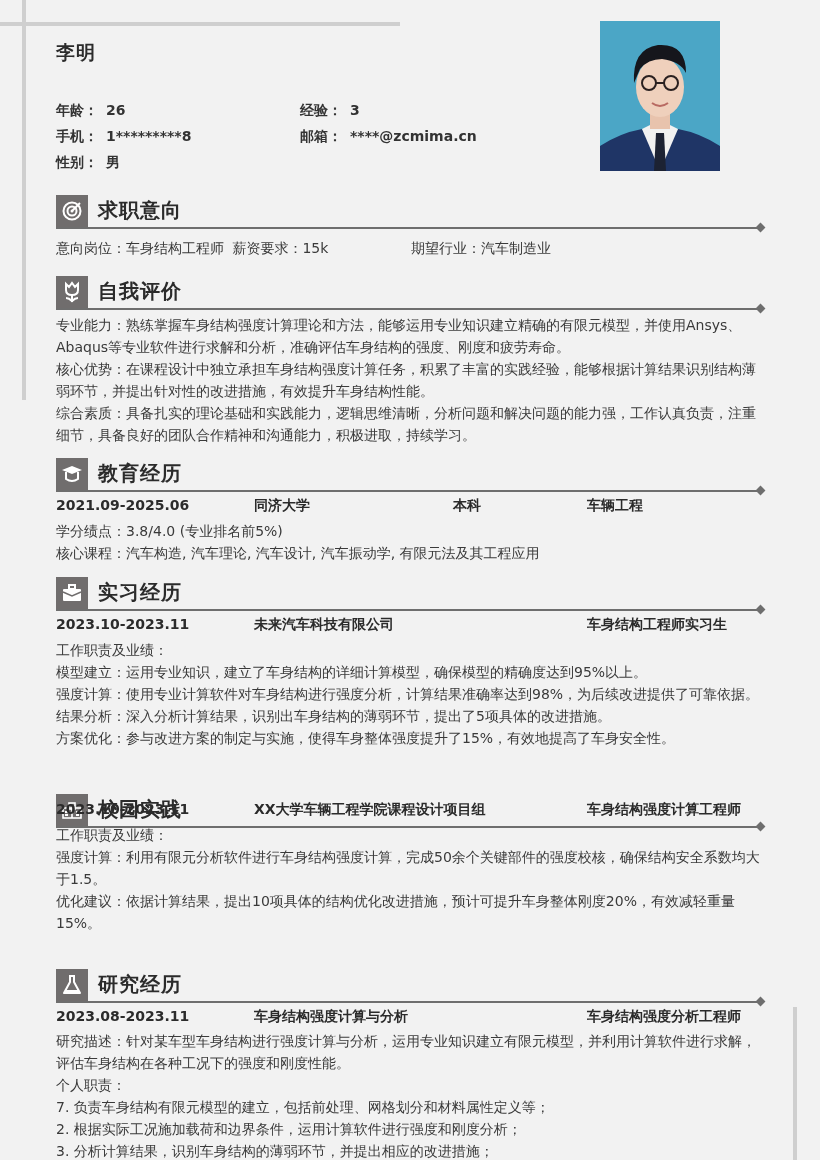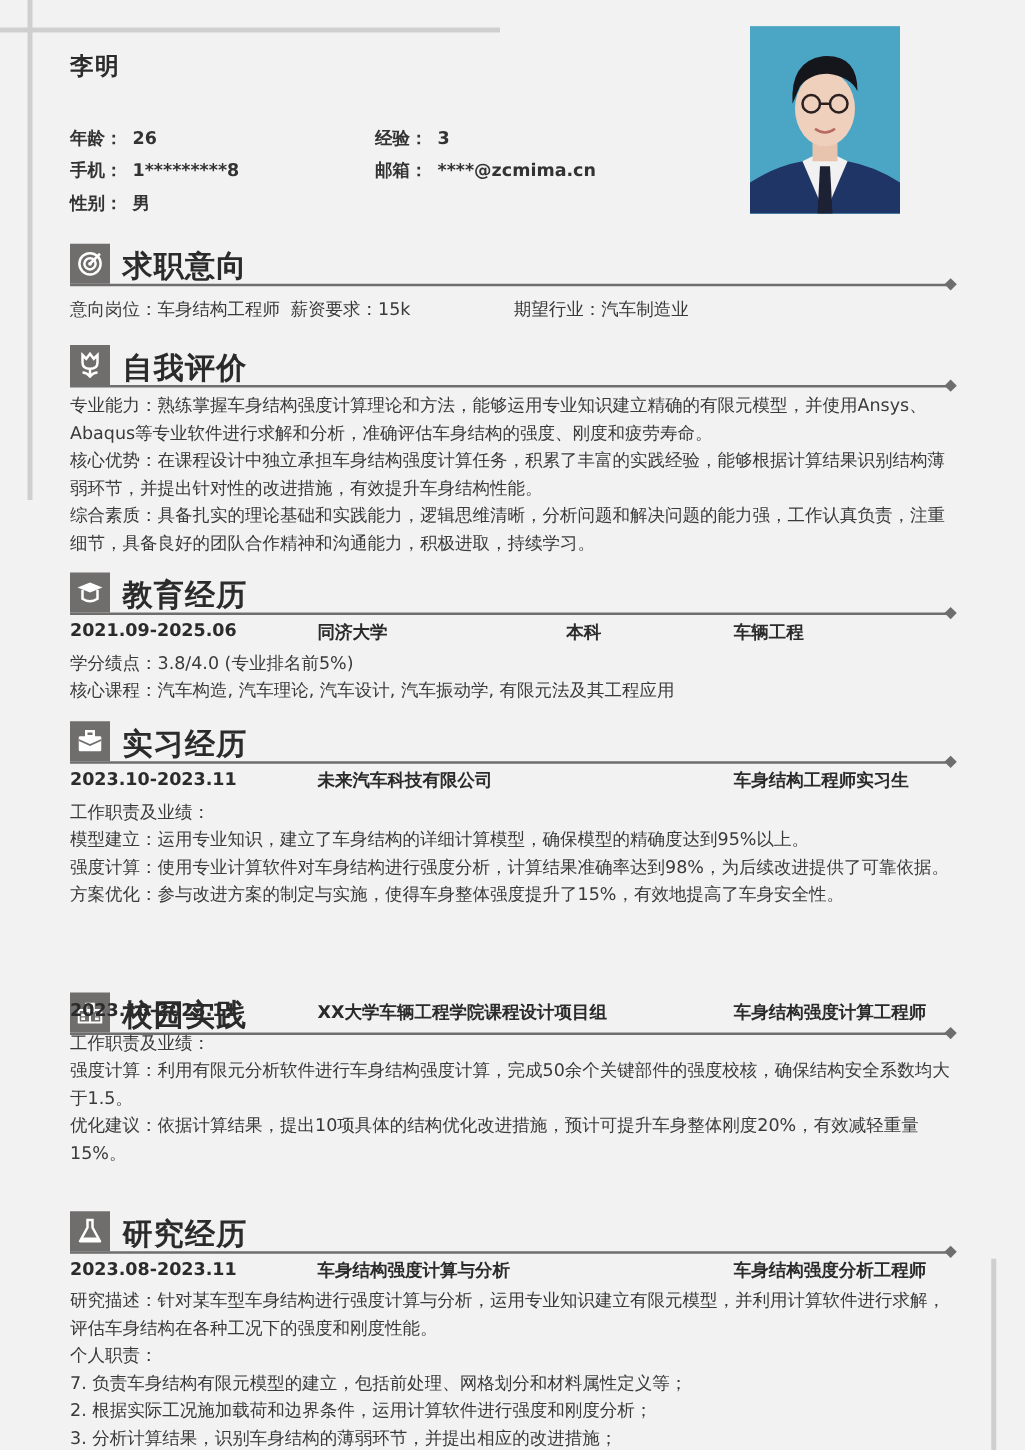--- a/index.html
+++ b/index.html
@@ -15,21 +15,21 @@
   .deco-vline-right { position: absolute; left: 793px; top: 1007px; width: 4px; height: 153px; background: #cfcfcf; }
 
   .name { position: absolute; left: 56px; top: 40px; font-size: 19px; font-weight: bold; color: #2b2b2b; letter-spacing: 1px; }
   .info { position: absolute; font-size: 14px; font-weight: bold; color: #333; white-space: nowrap; }
   .info .k { margin-right: 8px; }
 
   .photo { position: absolute; left: 600px; top: 21px; width: 120px; height: 150px; background: #4aa3c4; overflow: hidden; }
 
   .section-header { position: absolute; left: 56px; width: 710px; height: 32px; }
   .section-header .icon-box { position: absolute; left: 0; top: 0; width: 32px; height: 32px; background: #706d6d; display: flex; align-items: center; justify-content: center; }
-  .section-header .title { position: absolute; left: 42px; top: 2px; font-size: 24px; font-weight: bold; color: #2b2b2b; letter-spacing: 1px; }
+  .section-header .title { position: absolute; left: 42px; top: 2px; font-size: 20px; font-weight: bold; color: #2b2b2b; letter-spacing: 1px; }
   .section-header .rule { position: absolute; left: 0; top: 32px; width: 704px; height: 2px; background: #6e6e6e; }
   .section-header .diamond { position: absolute; left: 701px; top: 29px; width: 7px; height: 7px; background: #6e6e6e; transform: rotate(45deg); }
 
   .text { position: absolute; left: 56px; width: 712px; font-size: 14px; line-height: 22px; color: #3a3a3a; }
   .row { position: absolute; left: 56px; width: 712px; height: 22px; font-size: 14px; font-weight: bold; color: #2b2b2b; }
   .row span { position: absolute; top: 0; white-space: nowrap; }
 </style>
 </head>
 <body>
 
@@ -144,20 +144,21 @@
 </div>
 <div class="row" style="top:616px;">
   <span style="left:0;">2023.10-2023.11</span>
   <span style="left:198px;">未来汽车科技有限公司</span>
   <span style="left:531px;">车身结构工程师实习生</span>
 </div>
 <div class="text" style="top:639px;">
   <div>工作职责及业绩：</div>
   <div>模型建立：运用专业知识，建立了车身结构的详细计算模型，确保模型的精确度达到95%以上。</div>
   <div>强度计算：使用专业计算软件对车身结构进行强度分析，计算结果准确率达到98%，为后续改进提供了可靠依据。</div>
+  <div>结果分析：深入分析计算结果，识别出车身结构的薄弱环节，提出了5项具体的改进措施。</div>
   <div>方案优化：参与改进方案的制定与实施，使得车身整体强度提升了15%，有效地提高了车身安全性。</div>
 </div>
 
 <div class="section-header" style="top:794px;">
   <div class="icon-box">
     <svg width="22" height="20" viewBox="0 0 22 20">
         <rect x="8" y="3" width="6" height="6" fill="none" stroke="#fff" stroke-width="1.6"></rect>
         <rect x="2" y="8" width="18" height="10" fill="none" stroke="#fff" stroke-width="1.6"></rect>
         <line x1="11" y1="9" x2="11" y2="18" stroke="#fff" stroke-width="1.6"></line>
         <rect x="4" y="11" width="3" height="2" fill="#fff"></rect>

